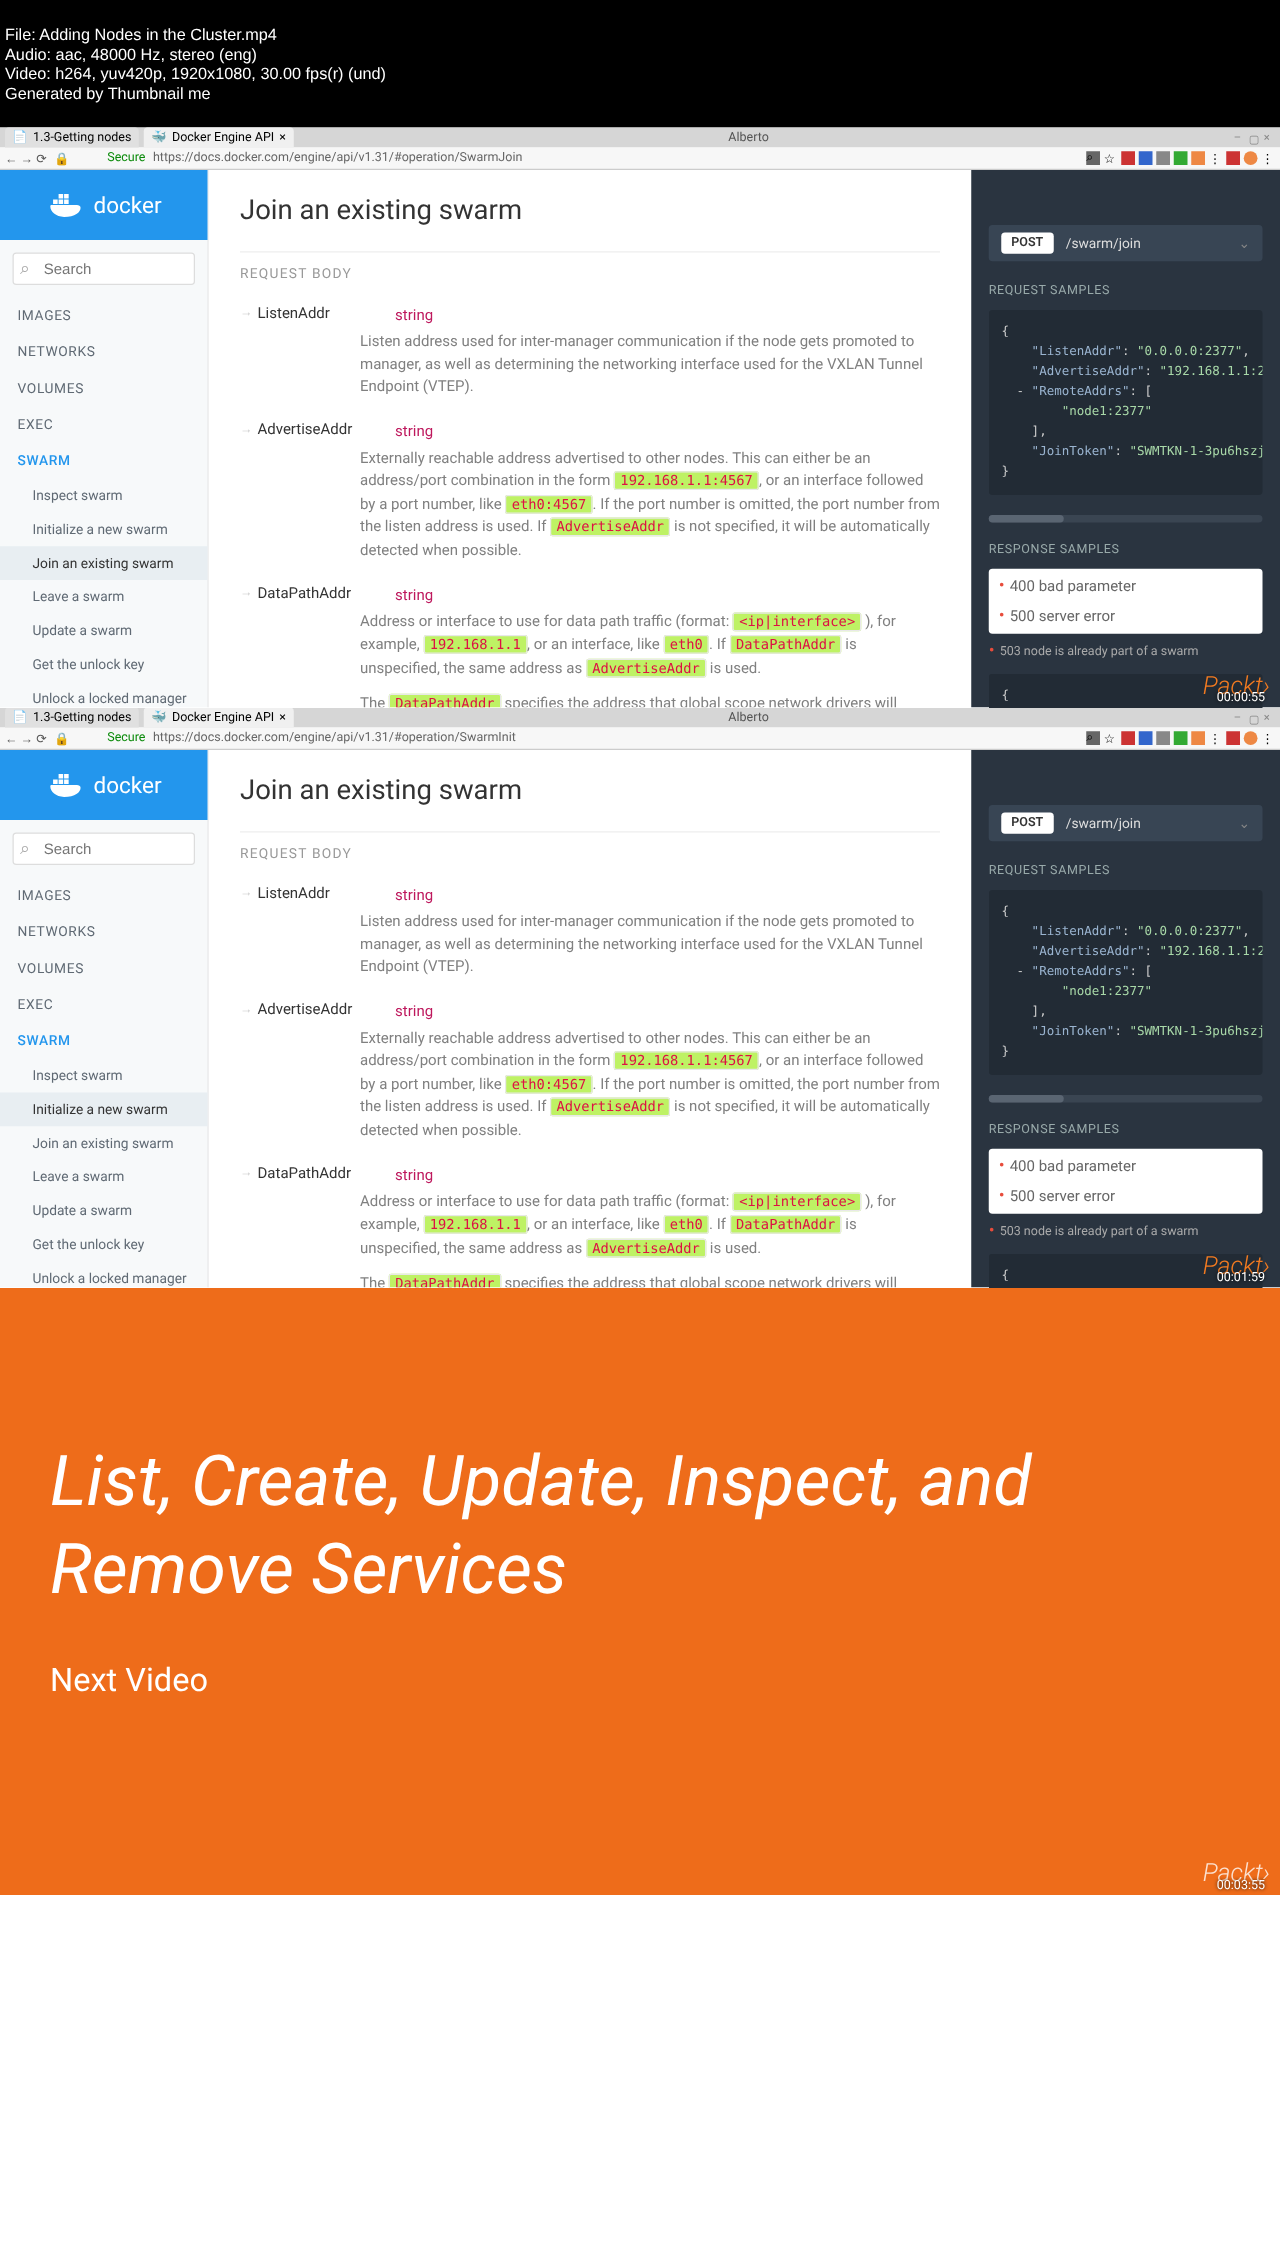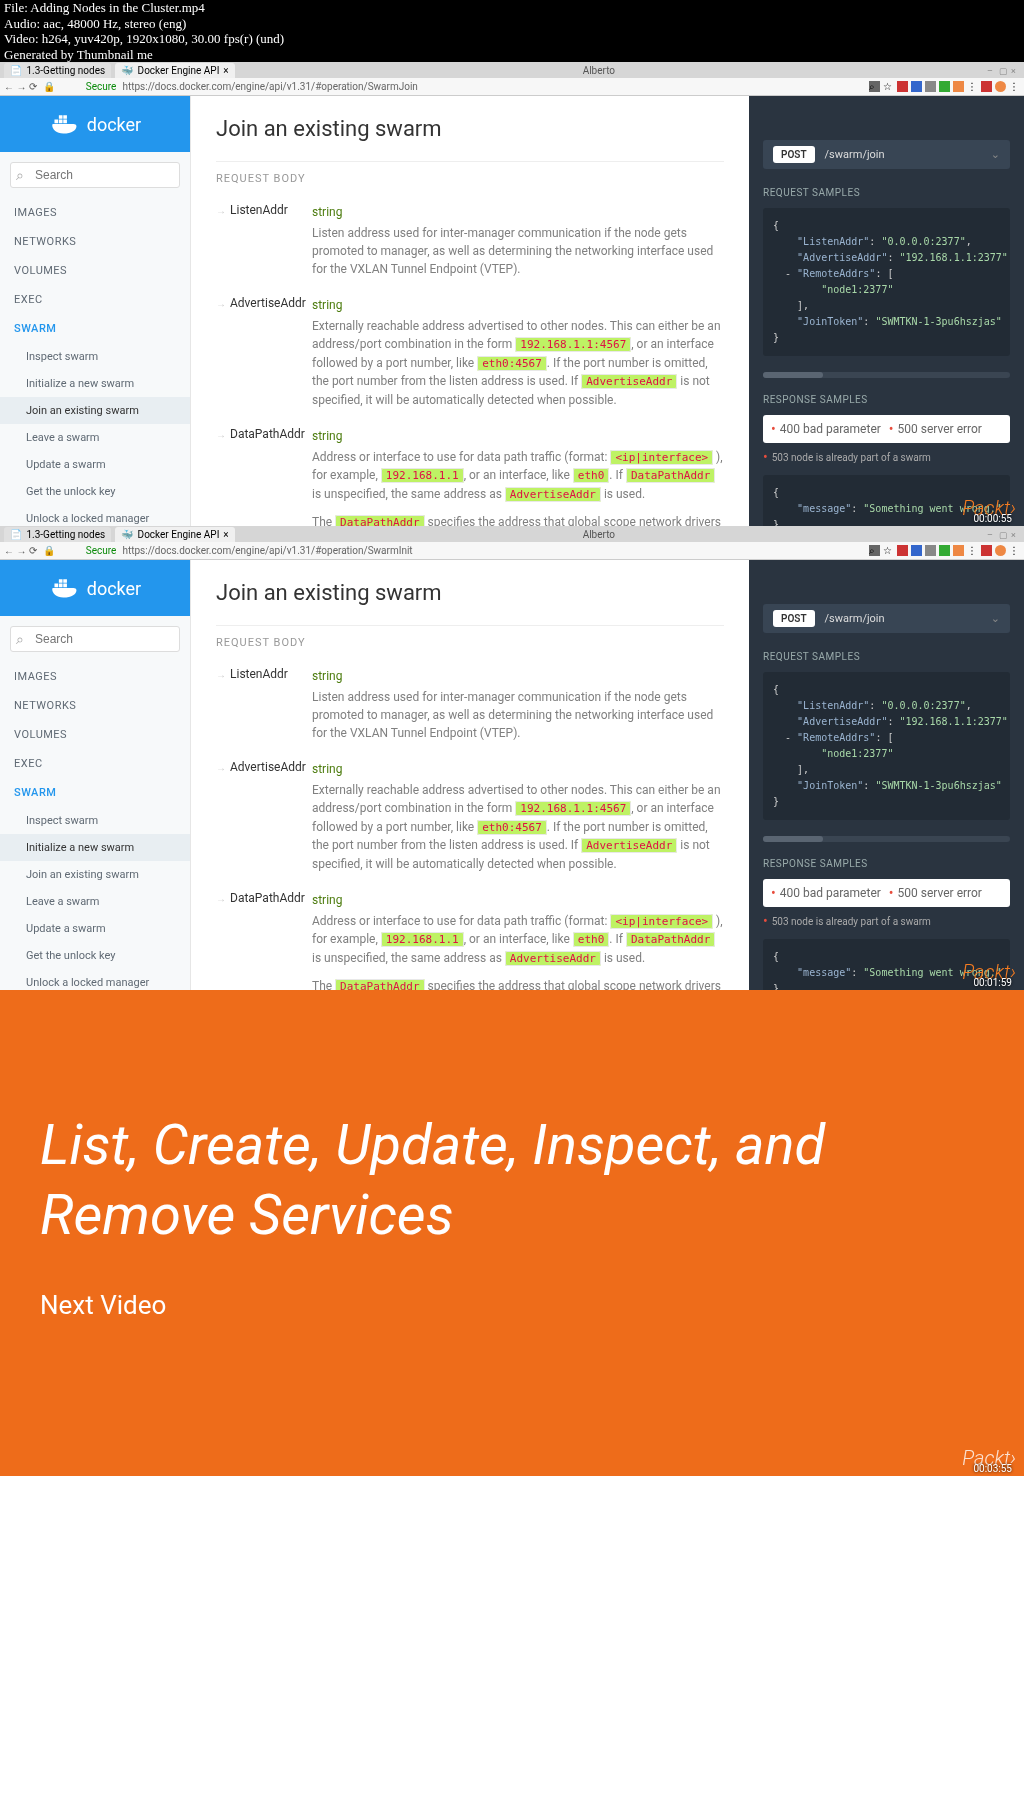--- a/index.html
+++ b/index.html
@@ -1,46 +1,46 @@
 <!DOCTYPE html>
 <html><head>
 <meta charset="utf-8">
 <style>
 * { margin: 0; padding: 0; box-sizing: border-box; }
 body { font-family: -apple-system, BlinkMacSystemFont, "Segoe UI", Roboto, sans-serif; width: 1024px; background: #fff; }
-.black-header { background: #000; color: #fff; font-size: 13px; padding: 0 4px; line-height: 1.2; font-family: Liberation Serif, serif; }
+.black-header { background: #000; color: #fff; font-size: 13px; padding: 20px 4px; line-height: 1.2; font-family: Liberation Sans, sans-serif; }
 .browser-chrome { background: #d6d6d6; height: 16px; display: flex; align-items: center; font-size: 10px; }
 .browser-tab { background: #f0f0f0; padding: 2px 6px; border-radius: 3px 3px 0 0; margin-left: 4px; display: flex; align-items: center; gap: 4px; }
 .browser-tab.inactive { background: #e0e0e0; }
 .browser-user { margin-left: auto; margin-right: 24px; color: #555; }
 .browser-addr { background: #f7f7f7; height: 18px; display: flex; align-items: center; font-size: 10px; padding: 0 4px; gap: 6px; border-bottom: 1px solid #ccc; }
 .addr-nav { display: flex; gap: 4px; color: #555; }
 .addr-secure { color: #0a8a0a; padding-left: 24px; }
 .addr-url { color: #666; flex: 1; }
 .addr-icons { display: flex; gap: 3px; align-items: center; }
 .addr-icons span { width: 11px; height: 11px; display: inline-block; }
 .doc-page { display: flex; height: 430px; overflow: hidden; position: relative; }
-.sidebar { width: 191px; background: #f7f9fa; border-right: 1px solid #e6e6e6; flex-shrink: 0; }
+.sidebar { width: 167px; background: #f7f9fa; border-right: 1px solid #e6e6e6; flex-shrink: 0; }
 .logo-box { background: #2396ed; height: 56px; display: flex; align-items: center; justify-content: center; color: #fff; font-size: 18px; gap: 8px; }
 .search-box { padding: 10px; }
 .search-input { width: 100%; padding: 5px 8px 5px 24px; border: 1px solid #ddd; border-radius: 3px; font-size: 12px; background: #fff; }
 .nav-sec { padding: 8px 14px; font-size: 11px; color: #606a74; letter-spacing: 0.5px; cursor: pointer; }
 .nav-sec.active { color: #2396ed; font-weight: 500; }
 .nav-sub { padding: 7px 14px 7px 26px; font-size: 11px; color: #606a74; cursor: pointer; }
 .nav-sub.active { background: #e8eef2; color: #333; }
 .main { flex: 1; padding: 20px 25px; overflow: hidden; background: #fff; min-width: 0; }
 .page-title { font-size: 22px; font-weight: 400; color: #333; margin-bottom: 20px; }
 .req-body-label { font-size: 11px; color: #999; letter-spacing: 1px; border-top: 1px solid #eee; padding-top: 10px; margin-bottom: 18px; }
 .param-row { display: flex; margin-bottom: 18px; font-size: 12px; position: relative; padding-left: 14px; }
 .param-row::before { content: "→"; position: absolute; left: 0; color: #ccc; font-size: 10px; top: 2px; }
 .param-name { width: 82px; color: #333; flex-shrink: 0; }
 .param-desc { color: #808080; line-height: 1.5; }
-.param-type { color: #4d7c0f; margin-bottom: 3px; }
+.param-type { color: #be185d; margin-bottom: 3px; margin-left: 28px; }
 .ic { background: #bef264; border: 1px solid #e8e8e8; border-radius: 2px; padding: 0 4px; color: #d14; font-family: monospace; font-size: 11px; }
-.right-panel { width: 275px; background: #2a3440; color: #ccc; flex-shrink: 0; padding: 14px; font-size: 11px; overflow: hidden; position: relative; }
+.right-panel { width: 247px; background: #2a3440; color: #ccc; flex-shrink: 0; padding: 14px; font-size: 11px; overflow: hidden; position: relative; }
 .endpoint-box { background: #384554; border-radius: 3px; display: flex; align-items: center; padding: 6px 10px; margin: 30px 0 18px; cursor: pointer; }
 .method-badge { background: #fff; color: #333; padding: 3px 8px; border-radius: 3px; font-size: 10px; font-weight: 600; margin-right: 10px; }
 .endpoint-path { flex: 1; color: #ddd; }
 .chev { color: #888; }
 .sec-label { font-size: 10px; color: #9aa; letter-spacing: 0.5px; margin-bottom: 10px; }
 .code-block { background: #222b35; border-radius: 3px; padding: 10px; font-family: monospace; font-size: 10px; line-height: 1.6; overflow-x: auto; white-space: pre; margin-bottom: 16px; }
 .code-block .k { color: #9ab4d0; }
 .code-block .v { color: #a8d8a8; }
 .code-block .p { color: #ccc; }
 .response-tabs { background: #fff; border-radius: 3px; padding: 6px 8px; display: flex; flex-wrap: wrap; gap: 8px; margin-bottom: 6px; }

